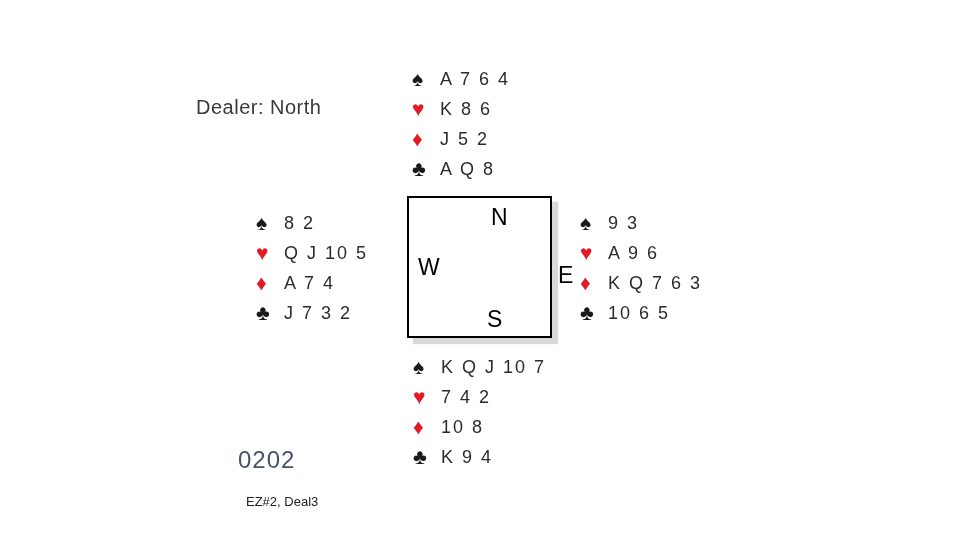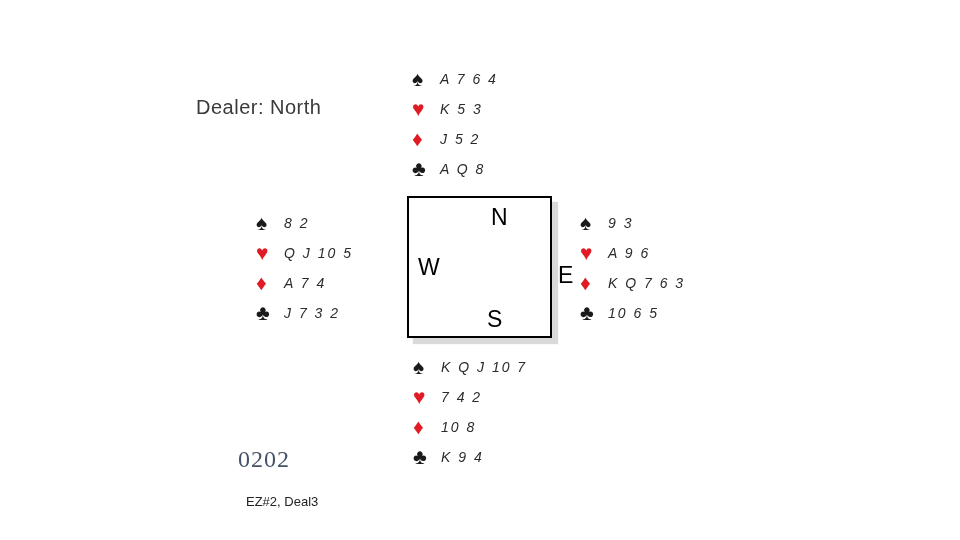--- a/index.html
+++ b/index.html
@@ -22,63 +22,63 @@
     font-size:20px;letter-spacing:.5px;color:var(--text-dark);margin-left:16px;
   }
   .hand{position:absolute;}
   .hand-row{display:flex;align-items:center;height:30px;}
   .suit-cell{
     width:28px;font-size:21px;line-height:30px;flex:0 0 28px;
   }
   .suit-red{color:var(--suit-red);}
   .suit-black{color:var(--suit-black);}
   .cards{
-    font-size:14px;letter-spacing:2px;color:#2b2b2b;white-space:nowrap;font-style:italic;
+    font-size:18px;letter-spacing:2px;color:#2b2b2b;white-space:nowrap;
   }
   .hand-north{left:412px;top:64px;}
   .hand-west{left:256px;top:208px;}
   .hand-east{left:580px;top:208px;}
   .hand-south{left:413px;top:352px;}
   .compass-box{
     position:absolute;left:407px;top:196px;
     width:141px;height:138px;
     border:2px solid #000;background:#fff;
     box-shadow:6px 6px 1px #d9d9d9;
   }
   .dir{
     position:absolute;font-size:23px;color:#000;line-height:1;
   }
   .dir-n{top:8px;left:82px;}
   .dir-w{top:58px;left:9px;}
   .dir-s{bottom:5px;left:78px;}
   .dir-e{position:absolute;left:558px;top:264px;font-size:23px;color:#000;line-height:1;}
   .board-code{
     position:absolute;left:238px;top:446px;
-    font-size:24px;letter-spacing:1px;color:var(--code-color);font-family:Liberation Serif, serif;
+    font-size:24px;letter-spacing:1px;color:var(--code-color);
   }
   .footer-note{
     position:absolute;left:246px;top:494px;
     font-size:13px;color:#222222;
   }
 </style>
 </head>
 <body>
 
 <div class="slide">
 
   <div class="dealer-label">Dealer: North</div>
 
   <div class="hand hand-north">
     <div class="hand-row">
       <span class="suit-cell suit-black">♠</span>
       <span class="cards">A 7 6 4</span>
     </div>
     <div class="hand-row">
       <span class="suit-cell suit-red">♥</span>
-      <span class="cards">K 5 3</span>
+      <span class="cards">K 8 6</span>
     </div>
     <div class="hand-row">
       <span class="suit-cell suit-red">♦</span>
       <span class="cards">J 5 2</span>
     </div>
     <div class="hand-row">
       <span class="suit-cell suit-black">♣</span>
       <span class="cards">A Q 8</span>
     </div>
   </div>

